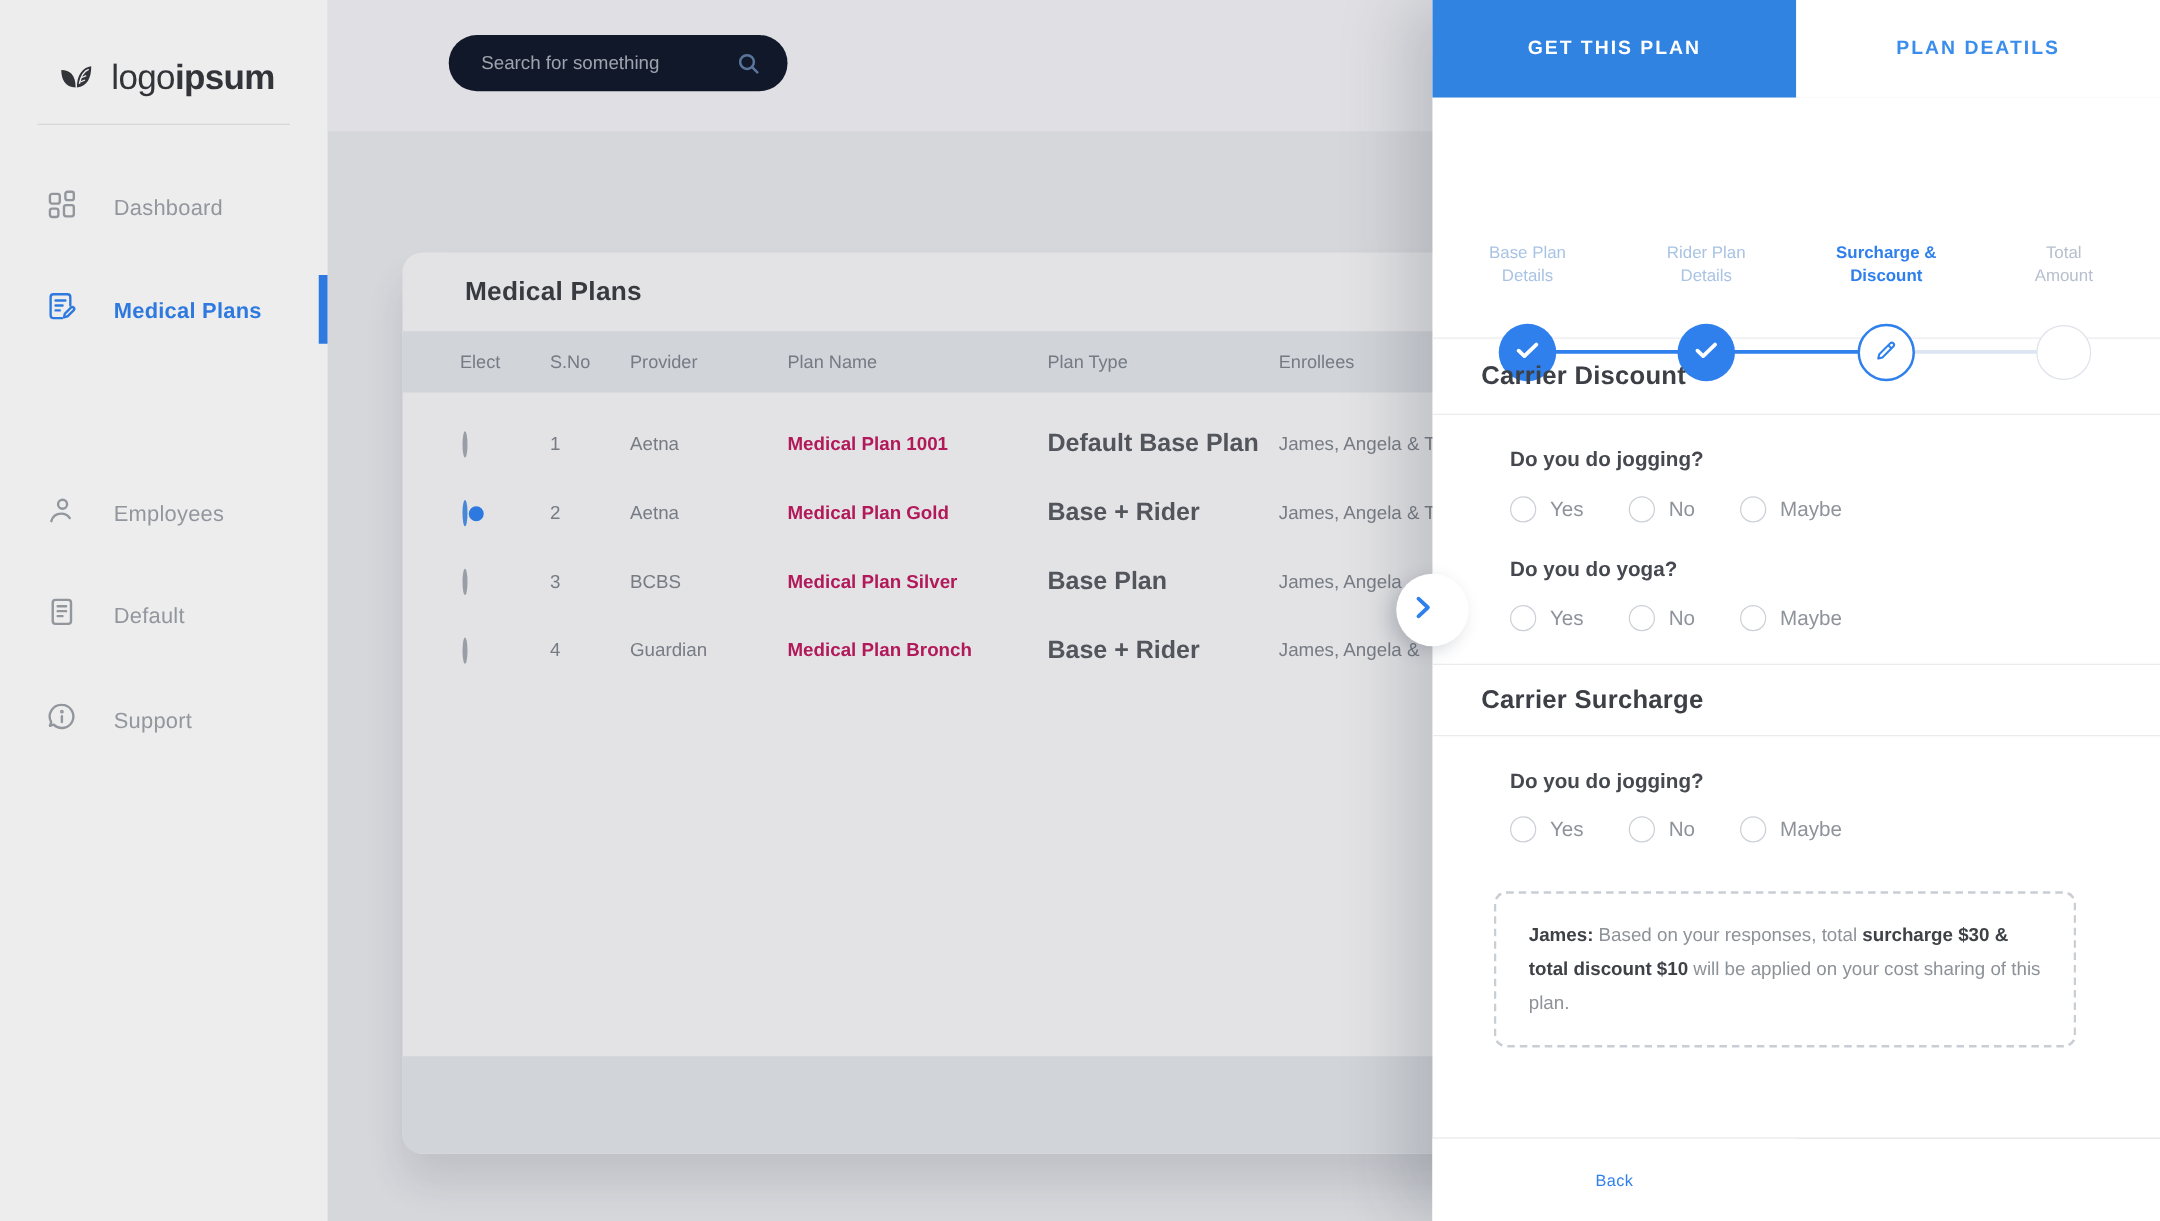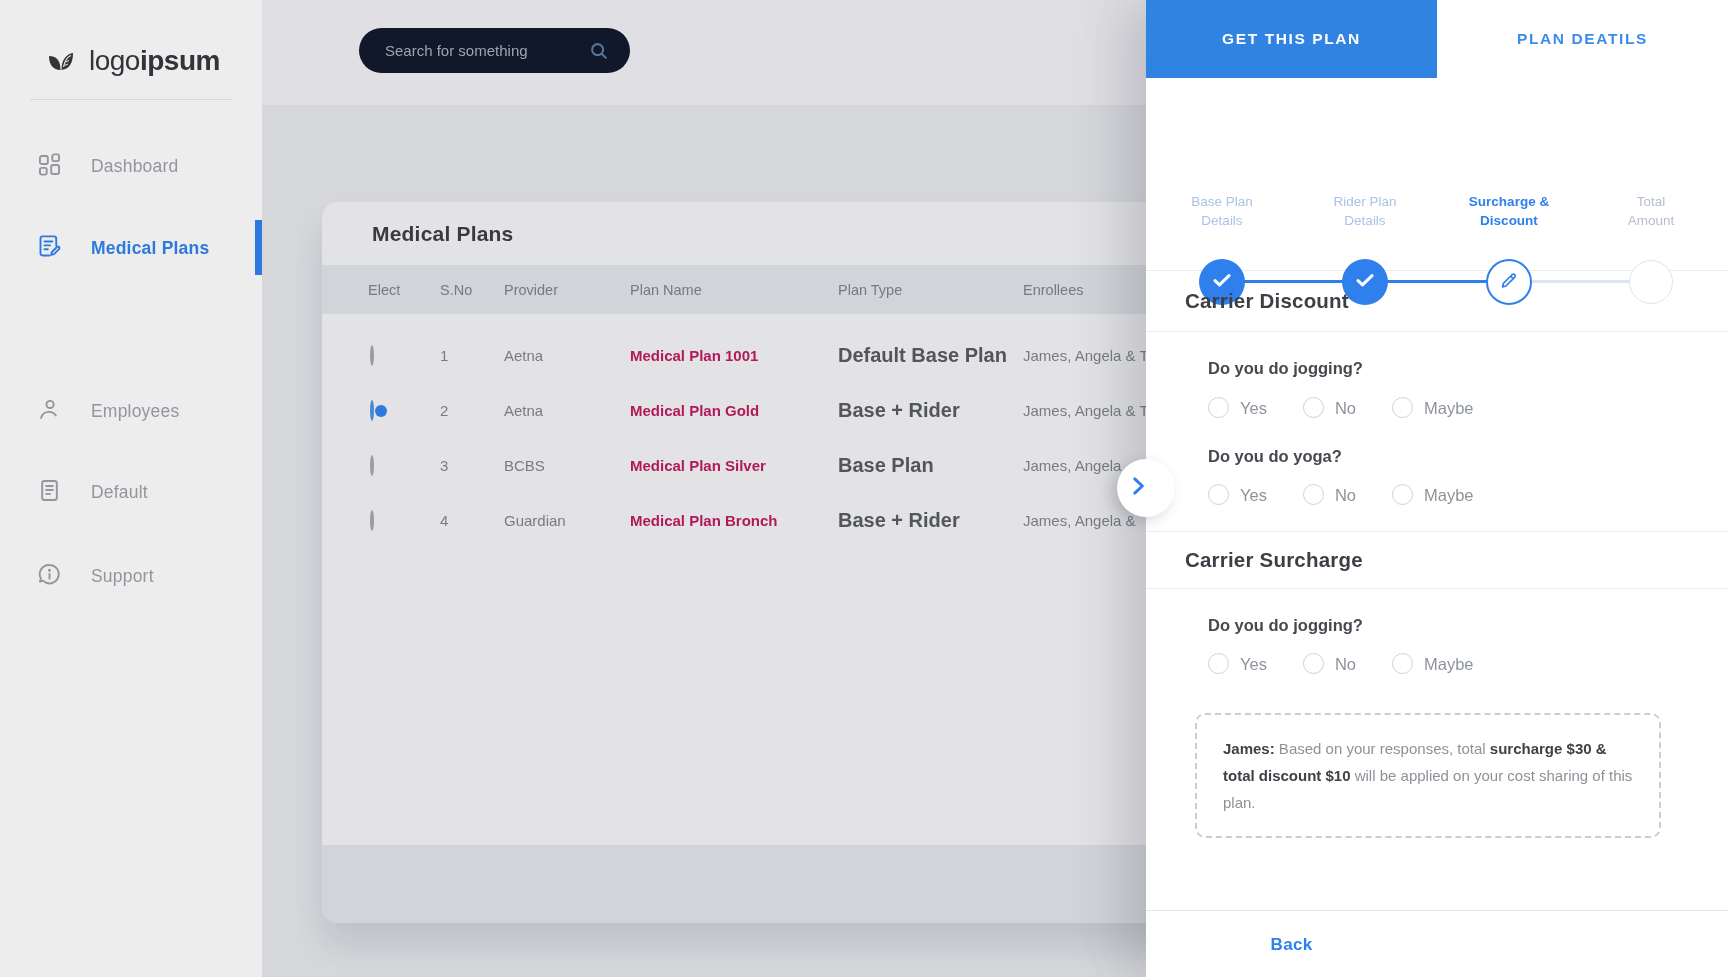--- a/index.html
+++ b/index.html
@@ -78,21 +78,21 @@
   .radio-opt { display:flex; align-items:flex-end; gap:11px; cursor:pointer; }
   .radio-d { width:21px; height:21px; border-radius:50%; border:1.5px solid #cdd1d7; background:#fff; }
   .radio-label { font-size:16.5px; color:#8e939b; }
 
   
   .note-box { position:absolute; left:49px; top:713px; width:466px; min-height:97px; border:2px dashed #c9cdd4; border-radius:10px; padding:20px 26px; font-size:15px; line-height:27px; color:#8d9298; }
   .note-dark { color:#3e4146; font-weight:700; }
 
   
   .drawer-footer { position:absolute; left:0; top:910px; width:582px; height:67px; border-top:1px solid #e5e5e7; display:flex; }
-  .btn { width:291px; height:67px; display:flex; align-items:center; justify-content:center; font-size:17px; font-weight:700; cursor:pointer; letter-spacing:0.3px; }
+  .btn { width:291px; height:67px; display:flex; align-items:center; justify-content:center; font-size:13px; font-weight:400; cursor:pointer; letter-spacing:0.3px; }
   .btn-back { background:#ffffff; color:#2f80ed; }
   .btn-save { background:#3183e2; color:#ffffff; }
 </style>
 </head>
 <body>
 
 <div class="app">
 
   <div class="sidebar">
     <div class="logo">

